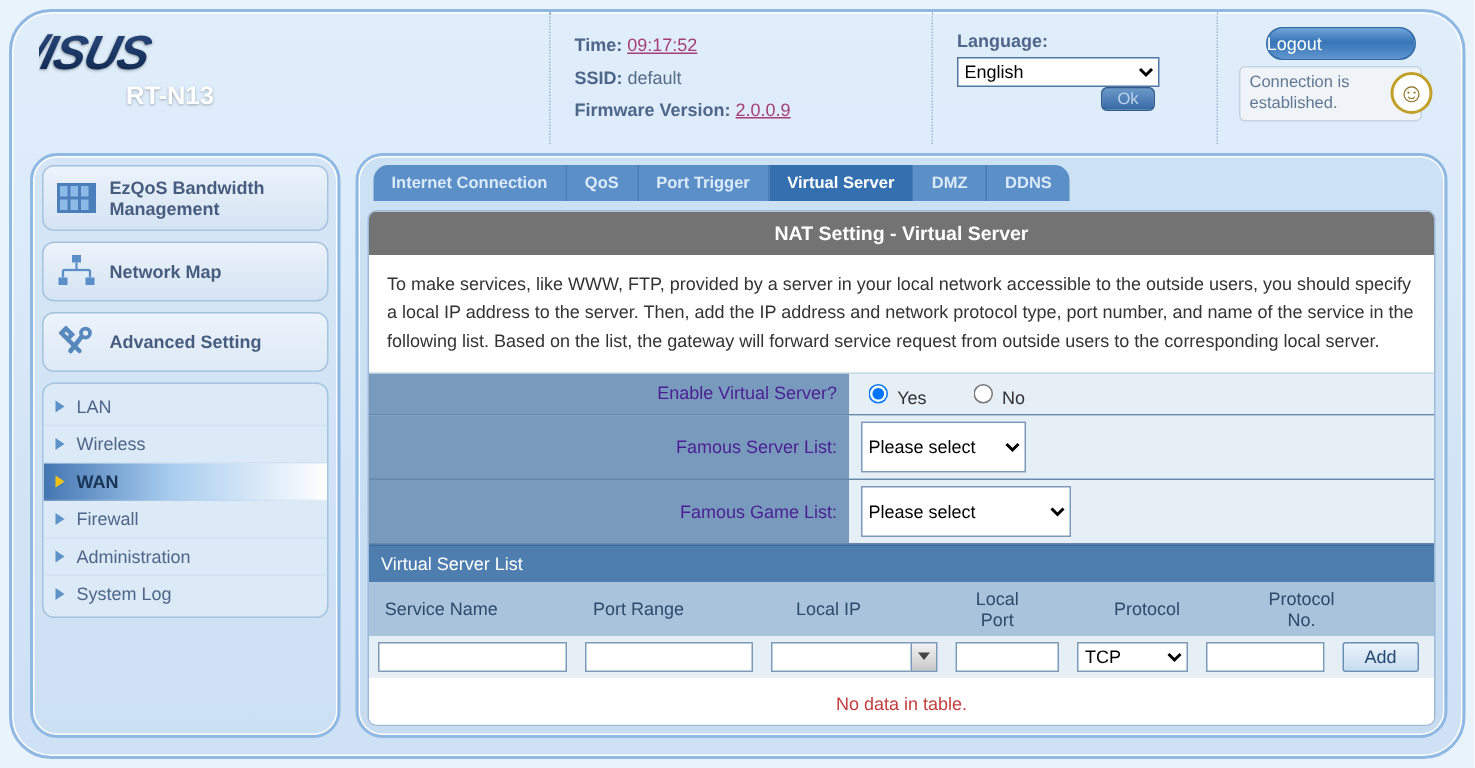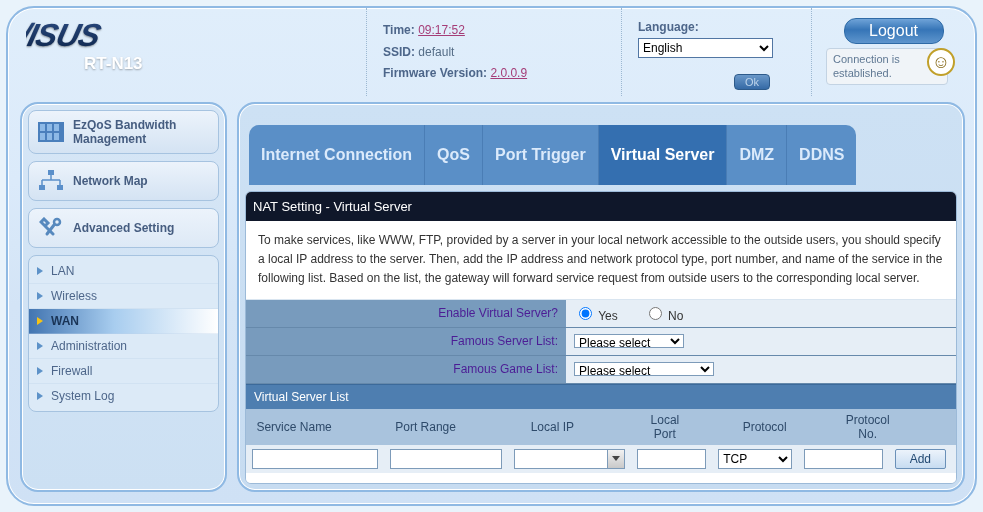--- a/index.html
+++ b/index.html
@@ -70,21 +70,21 @@
     width: 190px;
     color: #4d668a;
   }
   .lang-label { font-weight: bold; display:block; margin-bottom:4px;}
   .lang-select {
     width: 135px;
     height: 20px;
     border: 1px solid #5176a3;
     background: #fff;
     font-size: 12px;
-    margin-bottom: 16px;
+    margin-bottom: 0;
   }
   .ok-btn {
     display:inline-block;
     background: linear-gradient(#6a98c9, #356aa6);
     color: #bcd3ea;
     border: 1px solid #2d5a8a;
     border-radius: 4px;
     padding: 1px 10px;
     font-size: 11px;
     cursor: pointer;
@@ -93,27 +93,26 @@
   .hdr-right {
     border-left: 1px dotted #9cb8d2;
     padding: 10px 0 0 14px;
     width: 150px;
     position: relative;
   }
   .logout-btn {
     display:block;
     width: 100px;
     margin: 0 auto 4px auto;
-    text-align: center;
     color: #fff;
     background: linear-gradient(#6fa3d8, #3675b7 45%, #5e95cd 100%);
     border: 1px solid #2e6aa6;
     border-radius: 12px;
     padding: 3px 0;
-    font-size: 16px;
+    font-size: 12px;
     cursor: pointer;
   }
   .conn-bubble {
     background: #f0f4f8;
     border: 1px solid #c3d3e3;
     border-radius: 4px;
     color: #5f7893;
     font-size: 11px;
     padding: 3px 6px;
     line-height: 1.3;
@@ -214,48 +213,47 @@
   }
   .tabs {
     display: flex;
     gap: 0;
     margin-bottom: 6px;
     padding: 0 4px;
   }
   .tab {
     background: #5a8fc7;
     color: #dbeafb;
-    padding: 21px 12px;
-    font-size: 16px;
+    padding: 6px 12px;
+    font-size: 11px;
     font-weight: bold;
     cursor: pointer;
     border-right: 1px solid #4a7db5;
-    margin-top: 15px;
   }
   .tab.first { border-top-left-radius: 10px; }
   .tab.last { border-top-right-radius: 10px; border-right:none;}
   .tab.active {
     background: #346fb0;
     color: #fff;
   }
   .panel {
     flex: 1;
     background: #fff;
     border: 1px solid #9cbad8;
     border-radius: 6px;
     overflow: hidden;
     display:flex;
     flex-direction: column;
   }
   .panel-title {
-    background: #0f172a;
+    background: #737373;
     color: #fff;
-    font-weight: normal;
+    font-weight: bold;
     font-size: 13px;
-    text-align: left;
+    text-align: center;
     padding: 7px;
   }
   .panel-desc {
     padding: 10px 12px;
     color: #333;
     line-height: 1.6;
     border-bottom: 1px solid #d9e5f0;
   }
   .form-rows .frow {
     background: #789bbd;
@@ -276,21 +274,21 @@
     display: flex;
     align-items: center;
     gap: 26px;
     min-height: 27px;
   }
   .fval label { color: #333; }
   .small-select {
     border: 1px solid #7d9bb9;
     background: #fff;
     font-size: 12px;
-    height: 14px;
+    height: 34px;
   }
   .section-head {
     background: #4e7eb0;
     color: #fff;
     padding: 5px 8px;
     border-top: 1px solid #3c6a9a;
     font-size: 12px;
   }
   .vslist {
     background: #e6eef6;
@@ -449,22 +447,22 @@
                 <line x1="15" y1="8" x2="8" y2="17" stroke="#5789be" stroke-width="3" stroke-linecap="round"></line>
               </svg>
           </span>
           <span>Advanced Setting</span>
         </div>
 
         <div class="sb-sub">
           <div class="sb-sub-item"><span>LAN</span></div>
           <div class="sb-sub-item"><span>Wireless</span></div>
           <div class="sb-sub-item active"><span>WAN</span></div>
+          <div class="sb-sub-item"><span>Firewall</span></div>
           <div class="sb-sub-item"><span>Administration</span></div>
-          <div class="sb-sub-item"><span>Firewall</span></div>
           <div class="sb-sub-item"><span>System Log</span></div>
         </div>
       </div>
 
       <div class="content">
         <div class="tabs">
           <div class="tab first">Internet Connection</div>
           <div class="tab">QoS</div>
           <div class="tab">Port Trigger</div>
           <div class="tab active">Virtual Server</div>

